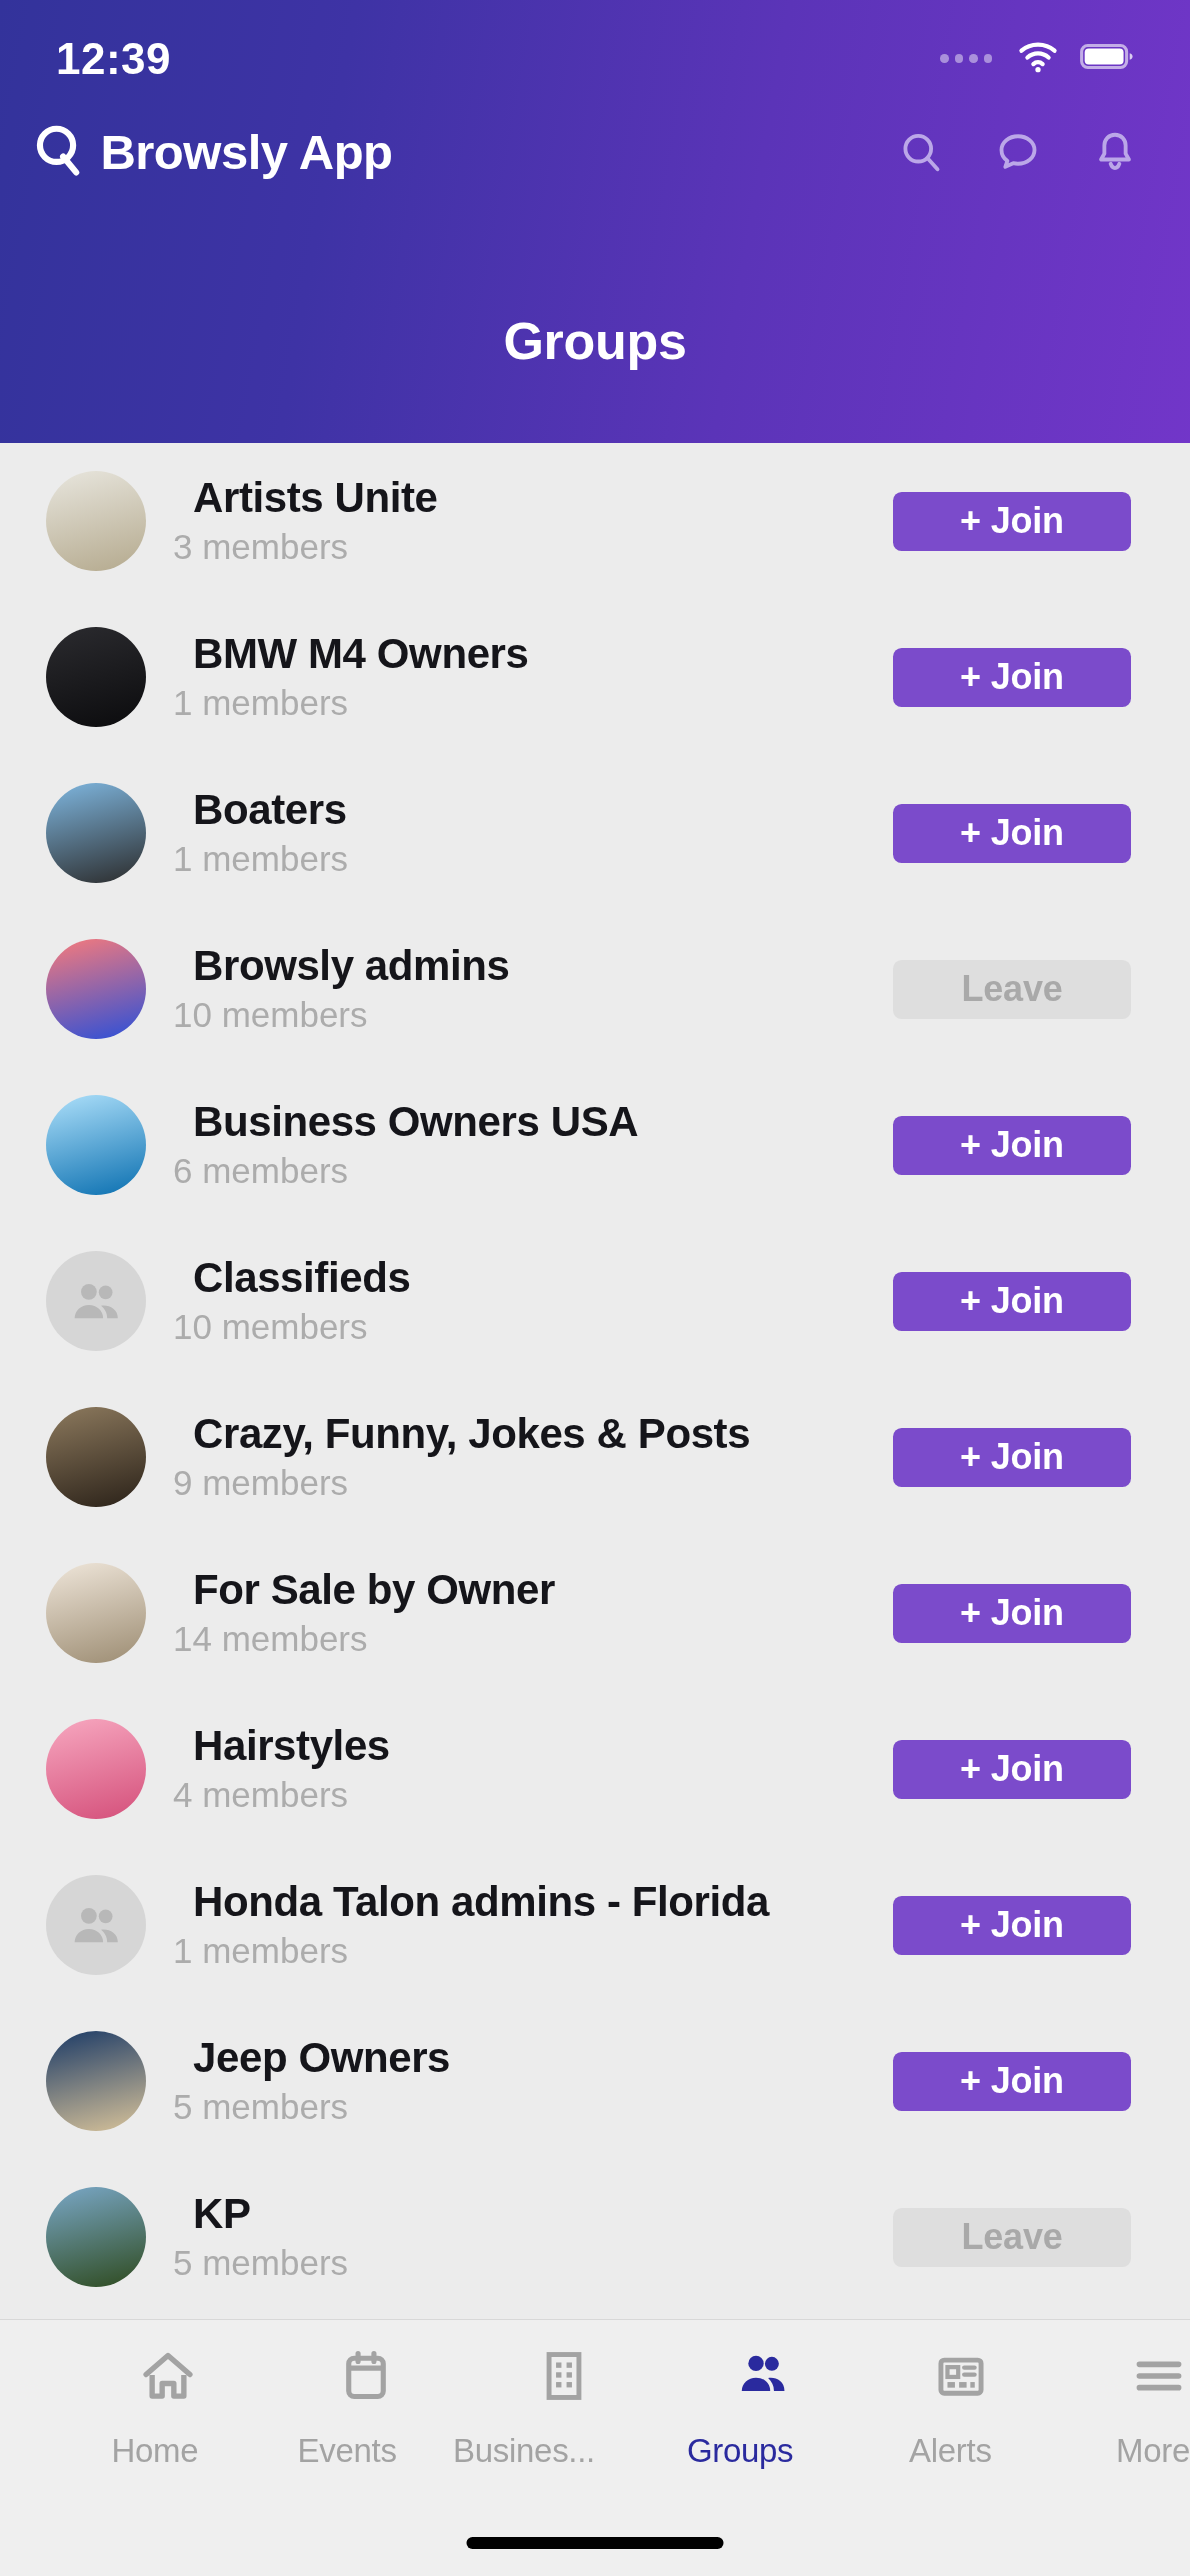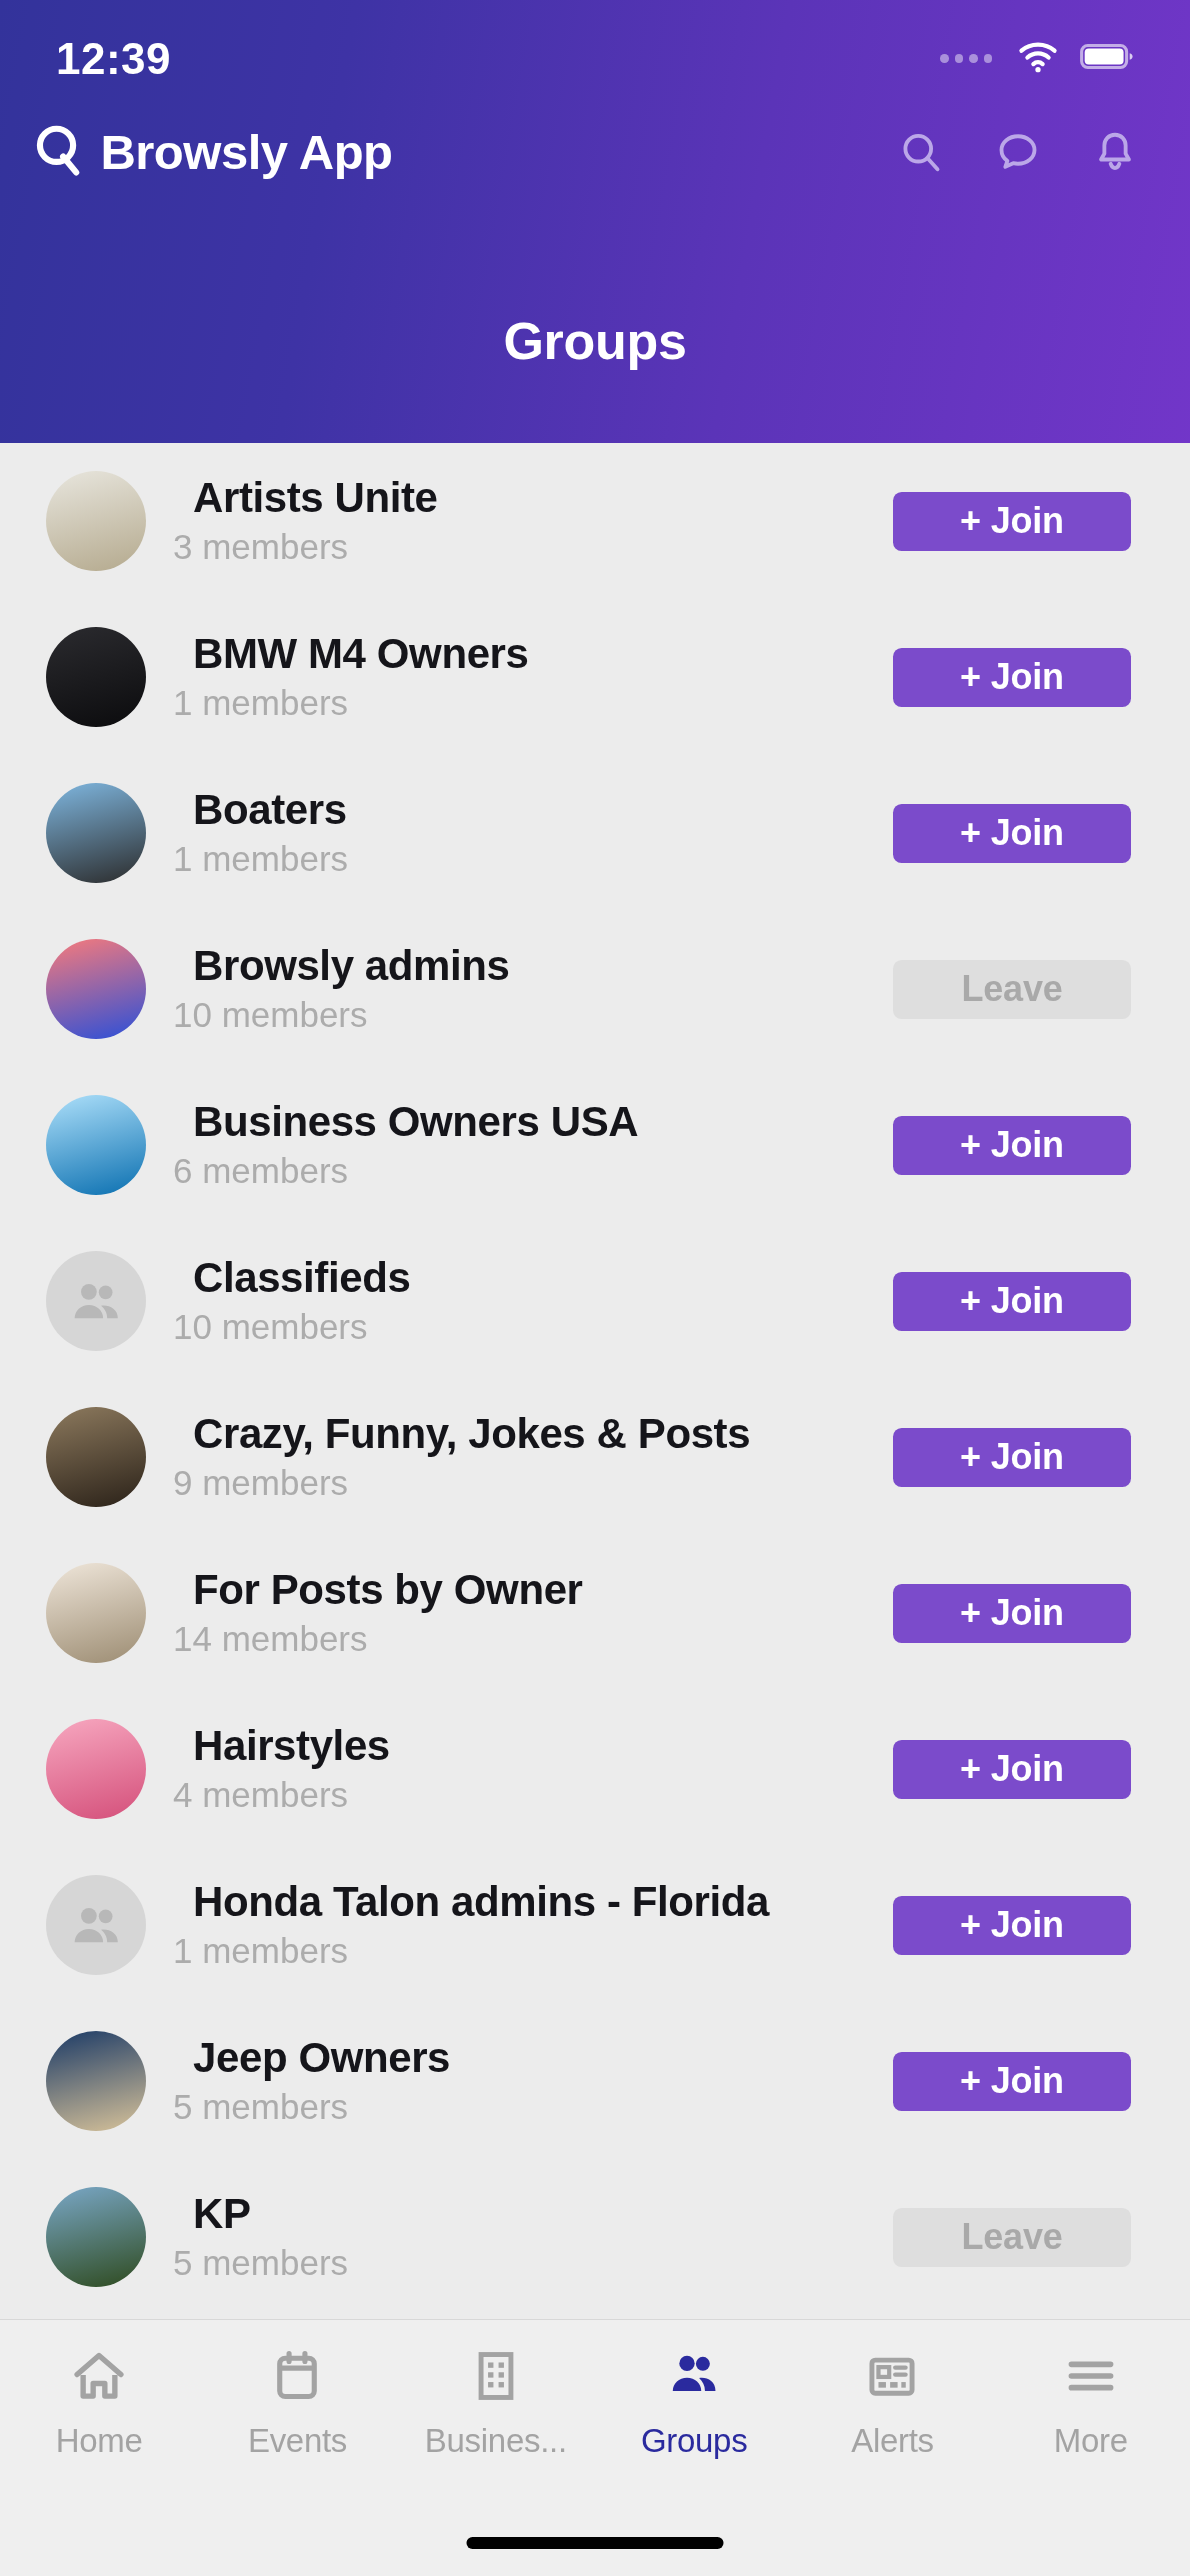--- a/index.html
+++ b/index.html
@@ -225,22 +225,22 @@
     border-top: 1.9px solid #D8D8D8;
     display: flex;
     align-items: flex-start;
     padding-top: 25px;
   }
 
   .tab {
     flex: 1;
     display: flex;
     flex-direction: column;
-    align-items: center;
-    gap: 16px;
+    align-items: flex-end;
+    gap: 26px;
     cursor: pointer;
   }
 
   .tab-icon {
     width: 61px; height: 61px;
     display: flex; align-items: center; justify-content: center;
   }
   .tab-icon svg { width: 56px; height: 56px; }
 
   .tab-label {
@@ -393,21 +393,21 @@
         <div class="avatar" style="background: linear-gradient(165deg, rgb(141, 122, 94) 0%, rgb(42, 33, 24) 100%);"></div>
         <div class="row-text">
           <div class="row-title">Crazy,  Funny,  Jokes &amp; Posts</div>
           <div class="row-sub">9 members</div>
         </div>
         <button class="action-btn join">+ Join</button>
       </div>
       <div class="row">
         <div class="avatar" style="background: linear-gradient(165deg, rgb(239, 230, 218) 0%, rgb(156, 140, 114) 100%);"></div>
         <div class="row-text">
-          <div class="row-title">For Posts by Owner</div>
+          <div class="row-title">For Sale by Owner</div>
           <div class="row-sub">14 members</div>
         </div>
         <button class="action-btn join">+ Join</button>
       </div>
       <div class="row">
         <div class="avatar" style="background: linear-gradient(165deg, rgb(247, 168, 192) 0%, rgb(212, 79, 122) 100%);"></div>
         <div class="row-text">
           <div class="row-title">Hairstyles</div>
           <div class="row-sub">4 members</div>
         </div>

